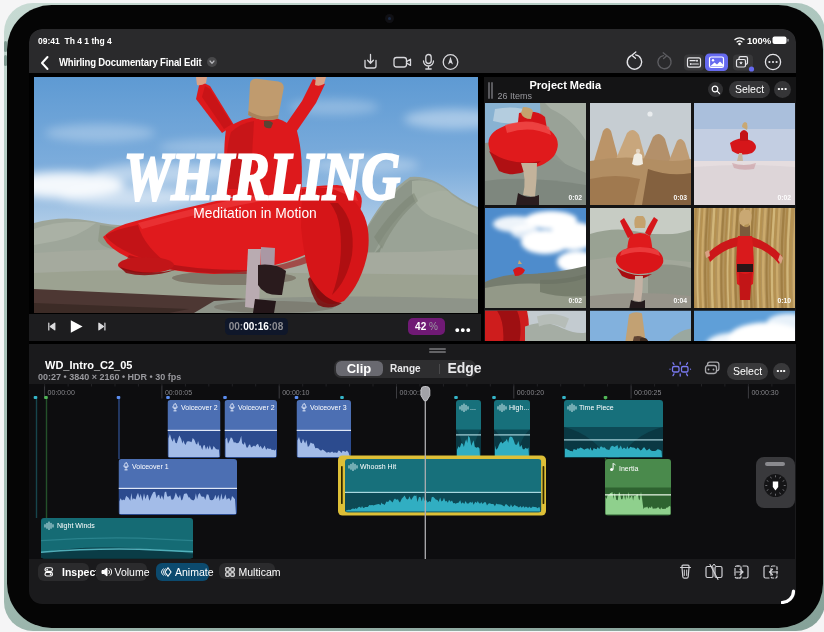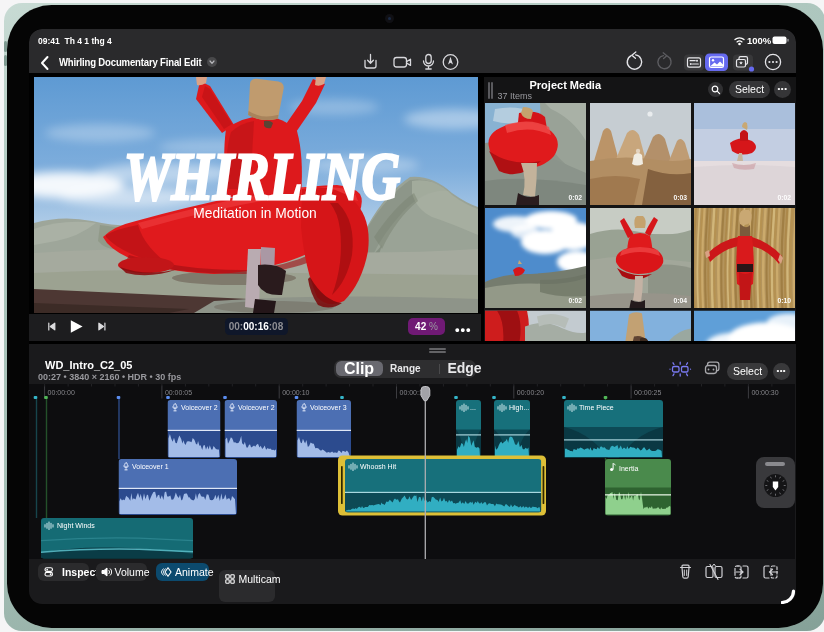--- a/index.html
+++ b/index.html
@@ -1,19 +1,19 @@
 <!DOCTYPE html>
 <html><head><meta charset="utf-8">
 <style>
 *{margin:0;padding:0;box-sizing:border-box;}
 html,body{width:824px;height:632px;overflow:hidden;background:#f5f5f6;}
 body{font-family:"Liberation Sans",sans-serif;-webkit-font-smoothing:antialiased;}
 #stage{position:relative;width:824px;height:632px;}
 .abs{position:absolute;}
-#device{position:absolute;left:4px;top:3px;width:821px;height:627.5px;border-radius:18px;
+#device{position:absolute;left:4px;top:3px;width:821px;height:627.5px;border-radius:29px;
  background:linear-gradient(165deg,#c8dbd4 0%,#aec7bf 25%,#a3bdb4 65%,#85a198 100%);}
 #bezel{position:absolute;left:2.7px;top:1.7px;right:2.3px;bottom:2.9px;border-radius:44.5px;background:#050505;}
 #screen{position:absolute;left:25px;top:26px;width:766.5px;height:575px;border-radius:13px;background:#000;overflow:hidden;}
 .vbtn{position:absolute;left:0px;width:2.6px;background:#7e9a91;border-radius:2px;}
 #cam{position:absolute;left:381px;top:11px;width:9px;height:9px;border-radius:50%;background:#101014;}
 #cam i{position:absolute;left:2.8px;top:2.8px;width:3.4px;height:3.4px;border-radius:50%;background:#1b2a45;display:block;}
 </style></head><body>
 <div id="stage">
 <div id="device">
  <div id="bezel"></div>
@@ -198,21 +198,21 @@
   <path d="M50.9 3.2 L55.5 6.5 L50.9 9.8 Z"></path>
  </g>
 </svg>
 <div class="abs" style="left:195.5px;top:288.5px;width:63px;height:17px;background:#0f172a;border-radius:4.5px;color:#8e8e93;font-size:10px;font-weight:700;text-align:center;line-height:17px;">00:<span style="color:#fff;">00:16</span>:08</div>
 <div class="abs" style="left:379px;top:289px;width:37px;height:17px;background:#701a75;border-radius:5px;text-align:center;line-height:17px;font-size:10px;font-weight:700;color:#fff;">42 <span style="color:#9a9aa0;font-weight:400;">%</span></div>
 <div class="abs" style="left:426px;top:292.5px;color:#fff;font-size:13px;letter-spacing:1px;font-weight:700;">•••</div>
 <div class="abs" style="left:455px;top:48px;width:311.5px;height:264px;background:#141415;"></div>
 <div class="abs" style="left:458.5px;top:53px;width:2px;height:17px;background:#5a5a5e;border-radius:1px;"></div>
 <div class="abs" style="left:462px;top:53px;width:2px;height:17px;background:#5a5a5e;border-radius:1px;"></div>
 <div class="abs" style="left:468.5px;top:49.5px;color:#fff;font-size:11px;font-weight:700;padding-left:32px;">Project Media</div>
-<div class="abs" style="left:468.5px;top:62px;color:#98989d;font-size:9px;">37 Items</div>
+<div class="abs" style="left:468.5px;top:62px;color:#98989d;font-size:9px;">26 Items</div>
 <div class="abs" style="left:679px;top:53px;width:15px;height:15px;border-radius:50%;background:#303032;"></div>
 <svg class="abs" style="left:682px;top:56px;" width="10" height="10" viewBox="0 0 10 10">
           <circle cx="4" cy="4" r="2.8" stroke="#fff" stroke-width="1.2" fill="none"></circle>
           <path d="M6.2 6.2 8.6 8.6" stroke="#fff" stroke-width="1.2" stroke-linecap="round"></path>
         </svg>
 <div class="abs" style="left:700px;top:52px;width:41px;height:17px;border-radius:9px;background:#353537;color:#fff;font-size:10.5px;text-align:center;line-height:17px;">Select</div>
 <div class="abs" style="left:745px;top:52px;width:17px;height:17px;border-radius:50%;background:#353537;color:#fff;font-size:8px;text-align:center;line-height:16px;letter-spacing:0.5px;">•••</div>
 <svg class="abs" style="left:455px;top:74px;" width="311" height="267" viewBox="0 0 311 267">
 <defs>
             <filter id="tb" x="-30%" y="-30%" width="160%" height="160%">
@@ -411,21 +411,21 @@
 <text x="98" y="200" text-anchor="end" font-size="6.8" font-weight="700" fill="#fff" font-family="Liberation Sans" opacity="0.95">0:02</text>
 <text x="203" y="200" text-anchor="end" font-size="6.8" font-weight="700" fill="#fff" font-family="Liberation Sans" opacity="0.95">0:04</text>
 <text x="307" y="200" text-anchor="end" font-size="6.8" font-weight="700" fill="#fff" font-family="Liberation Sans" opacity="0.95">0:10</text>
 </svg>
         <div class="abs" style="left:0;top:315px;width:766.5px;height:260px;background:#1a1a1c;"></div>
 <div class="abs" style="left:400px;top:318.5px;width:17px;height:2px;border-radius:1px;background:#636366;"></div>
 <div class="abs" style="left:400px;top:321.5px;width:17px;height:2px;border-radius:1px;background:#636366;"></div>
 <div class="abs" style="left:16px;top:330px;color:#fff;font-size:11px;font-weight:700;">WD_Intro_C2_05</div>
 <div class="abs" style="left:9px;top:343px;color:#98989d;font-size:9px;font-weight:bold;">00:27 • 3840 × 2160 • HDR • 30 fps</div>
 <div class="abs" style="left:305px;top:331px;width:142px;height:17.5px;background:#2e2e30;border-radius:7px;"></div>
-<div class="abs" style="left:306.5px;top:332.3px;width:47px;height:15px;background:#696970;border-radius:5.5px;color:#fff;font-size:16px;font-weight:700;text-align:center;line-height:15px;">Clip</div>
+<div class="abs" style="left:306.5px;top:332.3px;width:47px;height:15px;background:#696970;border-radius:5.5px;color:#fff;font-size:13px;font-weight:700;text-align:center;line-height:15px;">Clip</div>
 <div class="abs" style="left:361px;top:332.3px;width:45px;height:15px;color:#e8e8ea;font-size:10px;font-weight:700;text-align:left;line-height:15px;">Range</div>
 <div class="abs" style="left:409.5px;top:335px;width:1px;height:10px;background:#4a4a4c;"></div>
 <div class="abs" style="left:413px;top:332.3px;width:45px;height:15px;color:#e8e8ea;font-size:14px;font-weight:700;text-align:center;line-height:15px;">Edge</div>
 <svg class="abs" style="left:640px;top:331px;" width="58" height="18" viewBox="0 0 58 18">
  <g stroke="#7a7af2" stroke-width="1.3" fill="none" stroke-linecap="round">
   <rect x="3.5" y="6.5" width="6.5" height="5.5" rx="1.6"></rect>
   <rect x="12.5" y="6.5" width="6.5" height="5.5" rx="1.6"></rect>
   <path d="M11.2 2.2 v2 M11.2 14 v2 M4 2.8 l1 1.7 M18.5 2.8 l-1 1.7 M4 15.6 l1-1.7 M18.5 15.6 l-1-1.7 M1 9.2 h0.01 M21.5 9.2 h0.01"></path>
  </g>
  <g stroke="#a8a8ac" stroke-width="1.3" fill="none">
@@ -681,21 +681,21 @@
               <path d="M1 3.5 h2 L6 1 v8 L3 6.5 h-2 z" fill="#fff"></path>
               <path d="M7.5 3 a2.5 2.5 0 0 1 0 4 M9 1.5 a4.5 4.5 0 0 1 0 7"></path>
             </g>
           </svg><span style="margin-left:19px;">Volume</span></div>
 <div class="abs" style="left:127px;top:534px;width:53px;height:18px;background:#0c4a6e;border-radius:6px;color:#fff;font-size:10.5px;line-height:18px;"><svg style="position:absolute;left:5px;top:4px;" width="11" height="10" viewBox="0 0 11 10">
             <g fill="none" stroke="#fff" stroke-width="1.1">
               <path d="M7 0.8 L10 5 7 9.2 4 5 Z"></path>
               <path d="M4.5 1.5 L2 5 4.5 8.5 M2.5 1.5 L0 5 2.5 8.5" stroke-width="0.9"></path>
             </g>
           </svg><span style="margin-left:19px;">Animate</span></div>
-<div class="abs" style="left:189.5px;top:534px;width:56px;height:32px;background:#2b2b2d;border-radius:6px;color:#fff;font-size:10.5px;line-height:18px;margin-top:7px;"><svg style="position:absolute;left:6px;top:4px;" width="10" height="10" viewBox="0 0 10 10">
+<div class="abs" style="left:189.5px;top:534px;width:56px;height:16px;background:#2b2b2d;border-radius:6px;color:#fff;font-size:10.5px;line-height:18px;"><svg style="position:absolute;left:6px;top:4px;" width="10" height="10" viewBox="0 0 10 10">
             <g fill="none" stroke="#fff" stroke-width="1.1">
               <rect x="0.8" y="0.8" width="3.4" height="3.4" rx="0.8"></rect>
               <rect x="5.8" y="0.8" width="3.4" height="3.4" rx="0.8"></rect>
               <rect x="0.8" y="5.8" width="3.4" height="3.4" rx="0.8"></rect>
               <rect x="5.8" y="5.8" width="3.4" height="3.4" rx="0.8"></rect>
             </g>
           </svg><span style="margin-left:20px;">Multicam</span></div>
 <svg class="abs" style="left:645px;top:533px;" width="115" height="20" viewBox="0 0 115 20">
  <g stroke="#d0d0d4" stroke-width="1.2" fill="none" stroke-linecap="round">
   <path d="M6.5 5.5 h10 M8 5.5 v-1.4 a1 1 0 0 1 1-1 h5 a1 1 0 0 1 1 1 v1.4 M8 5.5 l0.8 9.2 a1.6 1.6 0 0 0 1.6 1.4 h2.2 a1.6 1.6 0 0 0 1.6-1.4 l0.8-9.2"></path>

